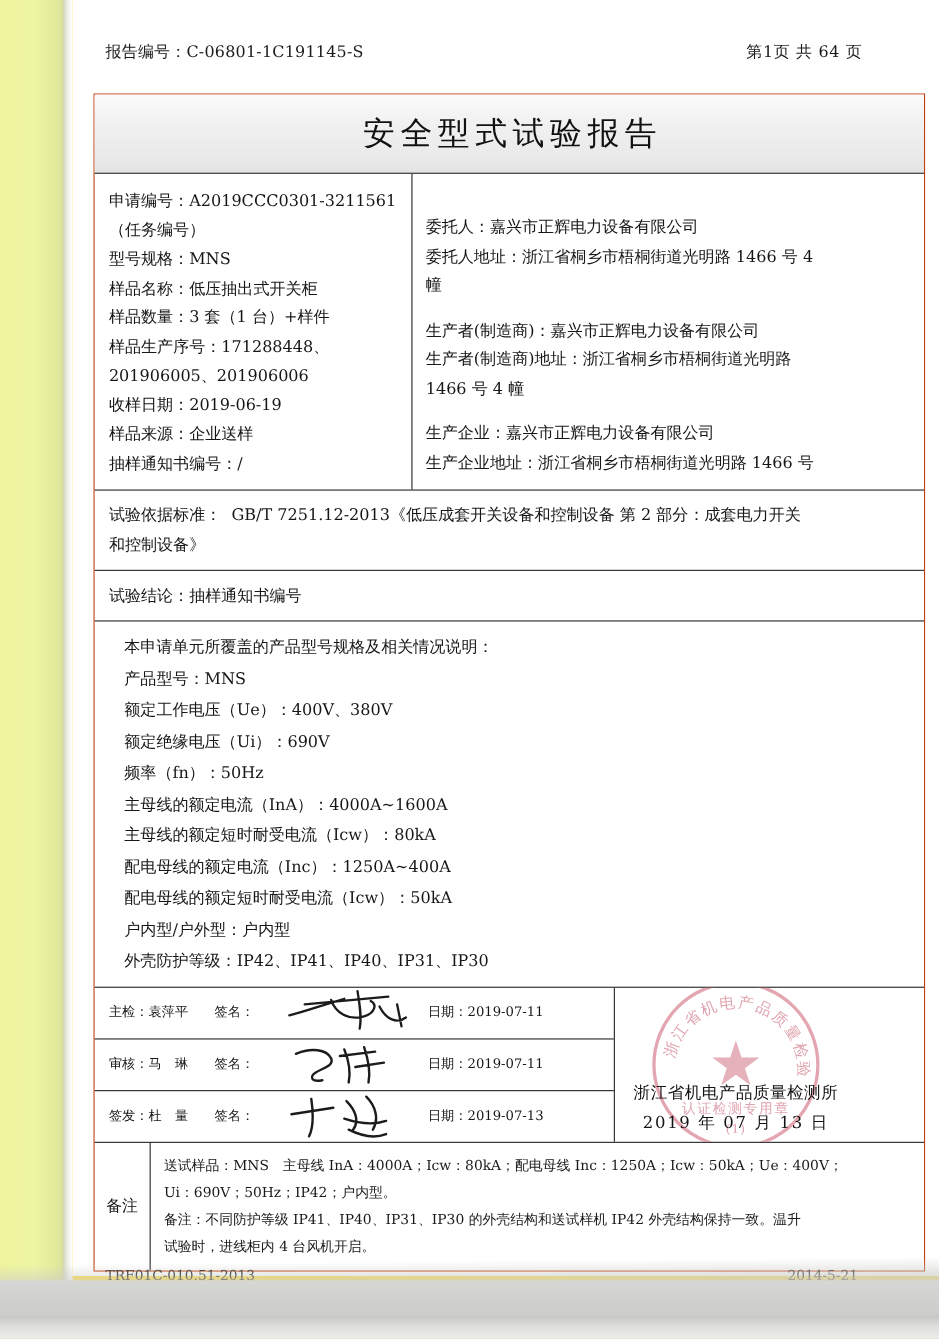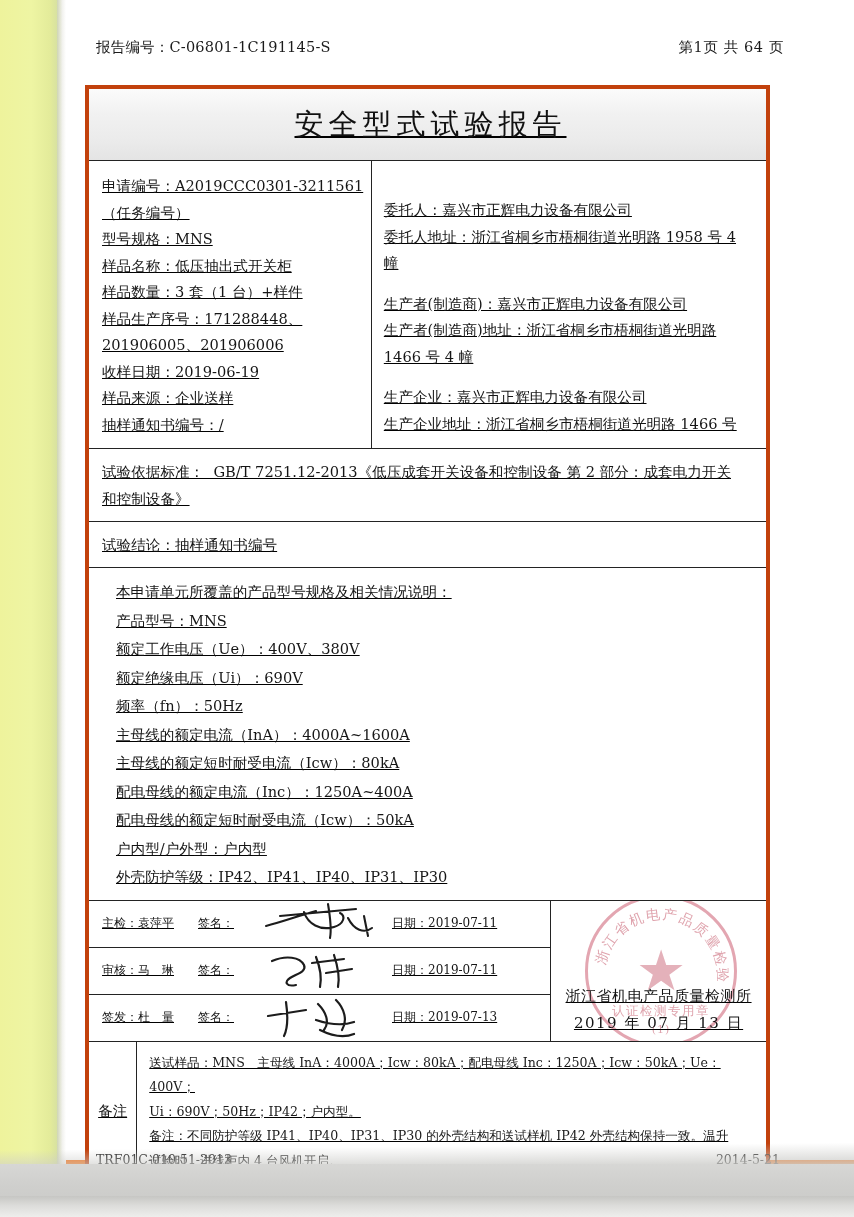--- a/index.html
+++ b/index.html
@@ -12,21 +12,21 @@
     height: 1217px;
     overflow: hidden;
     font-family: "DejaVu Serif", "Liberation Serif", serif;
     position: relative;
   }
 
   
   .scan-root {
     position: absolute;
     inset: 0;
-    background: #f97316;
+    background: #fde047;
   }
   .edge-strip {
     position: absolute;
     left: 0; top: 0;
     width: 57px; height: 1166px;
     background: linear-gradient(90deg,#eef39c 0%, #eef5a3 55%, #e3eb9a 88%, #d8e2a0 100%);
   }
   .edge-strip-shadow {
     position: absolute;
     left: 57px; top: 0;
@@ -72,25 +72,24 @@
     color: #1b1b1b;
     letter-spacing: 0.2px;
   }
   .run-header .rh-left { white-space: nowrap; }
   .run-header .rh-right { white-space: nowrap; letter-spacing: 0.6px; }
 
   
   .doc-table {
     position: absolute;
     left: 85px; top: 85px;
-    width: 685px;
-    border: 4px solid #c2410c;
+    width: 756px;
+    border: 1px solid #c2410c;
     box-sizing: border-box;
     background: #fff;
-    text-decoration: underline;
   }
   .row { display: flex; }
   .cell { box-sizing: border-box; }
   .bb { border-bottom: 1.5px solid #232323; }
   .br { border-right: 1.5px solid #232323; }
 
   
   .title-band {
     height: 72px;
     display: flex;
@@ -284,21 +283,21 @@
         <div class="ln">样品数量：3 套（1 台）+样件</div>
         <div class="ln">样品生产序号：171288448、</div>
         <div class="ln">201906005、201906006</div>
         <div class="ln">收样日期：2019-06-19</div>
         <div class="ln">样品来源：企业送样</div>
         <div class="ln">抽样通知书编号：/</div>
       </div>
       <div class="cell info-right">
         <div class="grp">
           <div class="ln">委托人：嘉兴市正辉电力设备有限公司</div>
-          <div class="ln">委托人地址：浙江省桐乡市梧桐街道光明路 1958 号 4</div>
+          <div class="ln">委托人地址：浙江省桐乡市梧桐街道光明路 1466 号 4</div>
           <div class="ln">幢</div>
         </div>
         <div class="grp">
           <div class="ln">生产者(制造商)：嘉兴市正辉电力设备有限公司</div>
           <div class="ln">生产者(制造商)地址：浙江省桐乡市梧桐街道光明路</div>
           <div class="ln">1466 号 4 幢</div>
         </div>
         <div class="grp">
           <div class="ln">生产企业：嘉兴市正辉电力设备有限公司</div>
           <div class="ln">生产企业地址：浙江省桐乡市梧桐街道光明路 1466 号</div>

